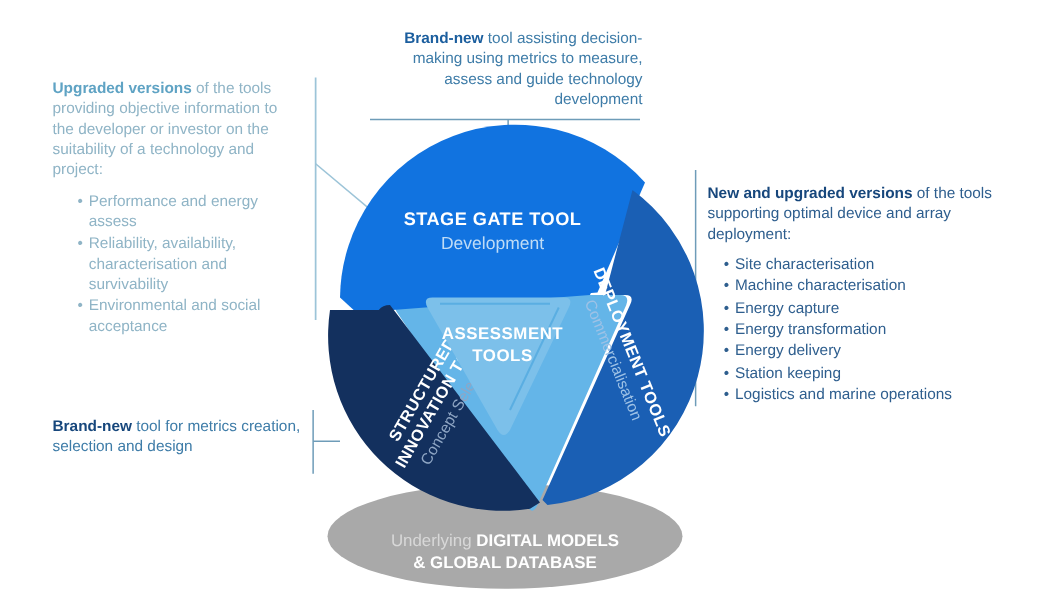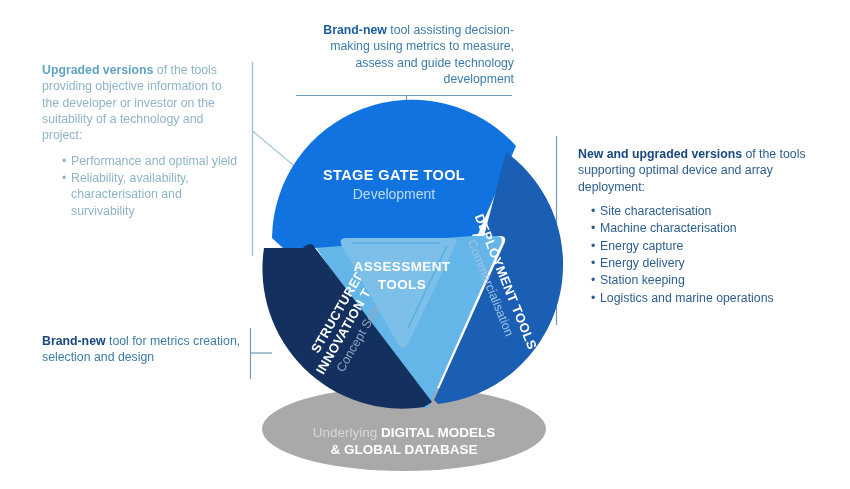--- a/index.html
+++ b/index.html
@@ -66,21 +66,20 @@
   }
   #block-brandnew-top b { color: #1B5E9E; }
 
   
   #block-new-upgraded {
     left: 566px;
     top: 146px;
     width: 246px;
     color: #2E5E8E;
     font-size: 12.3px;
-    margin-left: 12px;
   }
   #block-new-upgraded b { color: #17477C; }
   #block-new-upgraded ul {
     margin: 8px 0 0 0;
     padding: 0 0 0 13px;
     list-style: none;
   }
   #block-new-upgraded li {
     position: relative;
     padding-left: 9px;
@@ -219,35 +218,37 @@
       <path d="M 447 246 L 408 328" stroke="#4FA8DF" stroke-width="1.6" fill="none" opacity="0.75"></path>
       <text class="wedge-label-main" x="402" y="271" text-anchor="middle" fill="#ffffff" font-size="13.5">ASSESSMENT</text>
       <text class="wedge-label-main" x="402" y="289" text-anchor="middle" fill="#ffffff" font-size="13.5">TOOLS</text>
     </g>
 
   </svg>
 
   <div class="txt-block" id="block-upgraded">
     <p class="lead"><b>Upgraded versions</b><span> of the tools providing objective information to the developer or investor on the suitability of a technology and project:</span></p>
     <ul>
-      <li>Performance and optimal yield</li>
+      <li>Performance and energy assess</li>
       <li>Reliability, availability, characterisation and survivability</li>
+      <li>Environmental and social acceptance</li>
     </ul>
   </div>
 
   <div class="txt-block" id="block-brandnew-top">
     <p><b>Brand-new</b><span> tool assisting decision-making using metrics to measure, assess and guide technology development</span></p>
   </div>
 
   <div class="txt-block" id="block-new-upgraded">
     <p><b>New and upgraded versions</b><span> of the tools supporting optimal device and array deployment:</span></p>
     <ul>
       <li>Site characterisation</li>
       <li>Machine characterisation</li>
       <li>Energy capture</li>
+      <li>Energy transformation</li>
       <li>Energy delivery</li>
       <li>Station keeping</li>
       <li>Logistics and marine operations</li>
     </ul>
   </div>
 
   <div class="txt-block" id="block-brandnew-bottom">
     <p><b>Brand-new</b><span> tool for metrics creation, selection and design</span></p>
   </div>
 

